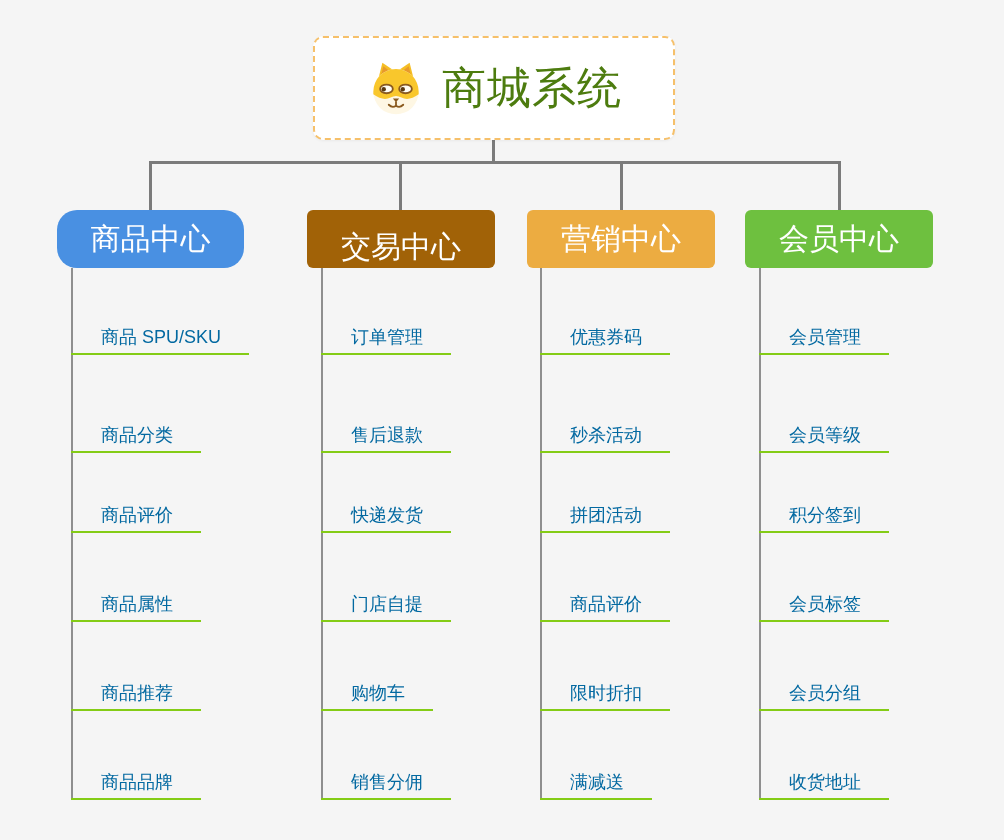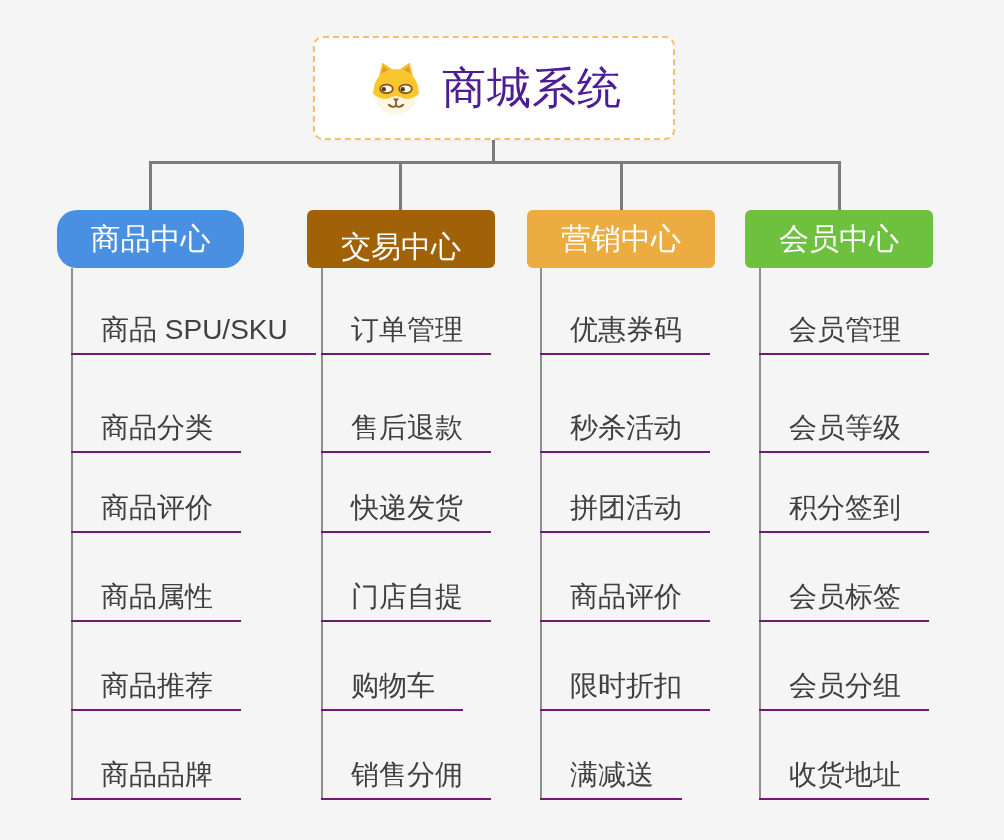--- a/index.html
+++ b/index.html
@@ -18,21 +18,21 @@
     position:absolute;left:313px;top:36px;width:362px;height:104px;
     background:#ffffff;
     border:2px dashed #f6c06a;
     border-radius:10px;
     box-sizing:border-box;
     display:flex;align-items:center;justify-content:center;gap:16px;
     box-shadow:0 1px 3px rgba(0,0,0,0.05);
   }
   .root-title{
     font-size:44px;
-    color:#4c1d95;
+    color:#4d7c0f;
     letter-spacing:1px;
     white-space:nowrap;
   }
   .root-icon{width:60px;height:58px;flex:0 0 auto;}
   
   .line{position:absolute;background:#7b7b7b;}
   .rail{position:absolute;width:2px;background:#8f8f8f;}
   
   .branch{
     position:absolute;top:210px;height:58px;
@@ -43,23 +43,23 @@
   }
   .b0{left:57px;width:187px;background:#4990e2;border-radius:20px;}
   .b1{left:307px;width:188px;background:#a16207;align-items:flex-end;}
   .b2{left:527px;width:188px;background:#ecac41;}
   .b3{left:745px;width:188px;background:#6ec03f;}
   
   .leaf{
     position:absolute;
     height:40px;
     padding:0 28px 4px 30px;
-    border-bottom:2px solid #701a75;
+    border-bottom:2px solid #84cc16;
     display:flex;align-items:flex-end;
-    font-size:28px;color:#404040;
+    font-size:18px;color:#0369a1;
     white-space:nowrap;
     box-sizing:content-box;
   }
   .l0{left:71px;} .l1{left:321px;} .l2{left:540px;} .l3{left:759px;}
   .r0{top:309px;} .r1{top:407px;} .r2{top:487px;} .r3{top:576px;} .r4{top:665px;} .r5{top:754px;}
 </style>
 </head>
 <body>
 
 <div class="canvas">

